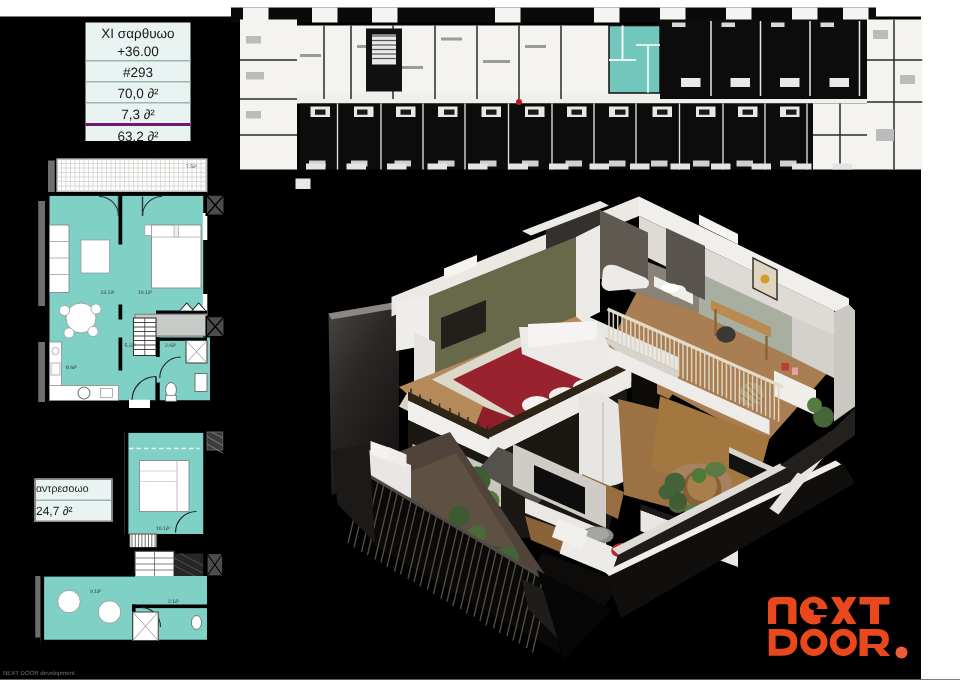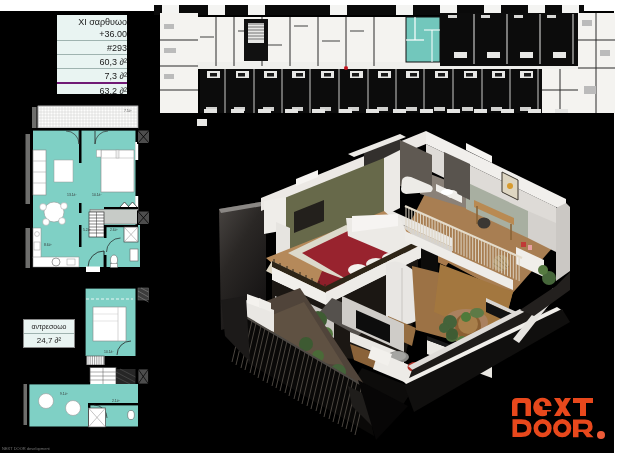--- a/index.html
+++ b/index.html
@@ -5,27 +5,27 @@
 html,body{margin:0;padding:0;}
 body{width:640px;height:453px;background:#ffffff;position:relative;overflow:hidden;
   font-family:"Liberation Sans", sans-serif;}
 .abs{position:absolute;}
 </style>
 </head>
 <body>
 
 <div class="abs" style="left:0;top:11px;width:614px;height:442px;background:#000;"></div>
 
-<div class="abs" style="left:57px;top:15px;width:70px;height:79px;background:#e9f4f2;color:#1a1a1a;font-size:9px;text-align:right;line-height:12px;">
+<div class="abs" style="left:57px;top:15px;width:70px;height:79px;background:#e9f4f2;color:#1a1a1a;font-size:9px;text-align:center;line-height:12px;">
 
   <div style="height:24px;border-bottom:1px solid #9fb3b0;padding-top:1px;">XI σαρθυωο<br>+36.00</div>
 
   <div style="height:12px;border-bottom:1px solid #9fb3b0;padding-top:1px;">#293</div>
 
-  <div style="height:12px;border-bottom:1px solid #9fb3b0;padding-top:1px;">60,3 ∂²</div>
+  <div style="height:12px;border-bottom:1px solid #9fb3b0;padding-top:1px;">70,0 ∂²</div>
 
   <div style="height:12px;border-bottom:2px solid #701a75;padding-top:1px;">7,3 ∂²</div>
 
   <div style="height:13px;padding-top:1px;">63,2 ∂²</div>
 </div>
 
 <svg class="abs" style="left:144px;top:0px;" width="471" height="116" viewBox="0 0 471 116">
 
 <rect x="10" y="5" width="430" height="10" fill="#0a0a0a"></rect>
 
@@ -319,21 +319,21 @@
 <rect x="104" y="127" width="14" height="15" fill="#fff" stroke="#444" stroke-width="0.7"></rect>
 <path d="M104,127 L118,142 M118,127 L104,142" stroke="#888" stroke-width="0.5"></path>
 
 <ellipse cx="94" cy="160" rx="3.6" ry="5" fill="#fff" stroke="#666" stroke-width="0.6"></ellipse>
 <rect x="90.5" y="163.5" width="7" height="4" fill="#fff" stroke="#666" stroke-width="0.5"></rect>
 
 <rect x="110" y="149" width="8" height="12" fill="#fff" stroke="#666" stroke-width="0.6"></rect>
 <rect x="66" y="166.5" width="14" height="5.5" fill="#fff"></rect>
 </svg>
 
-<div class="abs" style="left:23px;top:319px;width:50px;height:27px;background:#e9f4f2;border:1px solid #888;color:#1a1a1a;font-size:7px;text-align:center;">
+<div class="abs" style="left:23px;top:319px;width:50px;height:27px;background:#e9f4f2;border:1px solid #888;color:#1a1a1a;font-size:7px;text-align:left;">
   <div style="height:13px;border-bottom:1px solid #9fb3b0;line-height:14px;">αντρεσοωο</div>
   <div style="height:13px;line-height:13px;font-size:8px;">24,7 ∂²</div>
 </div>
 
 <svg class="abs" style="left:20px;top:283px;" width="134" height="154" viewBox="0 0 134 154">
 
 <rect x="63" y="5" width="55" height="68" fill="#7fd0c5"></rect>
 
 <rect x="63" y="3" width="55" height="2.6" fill="#000"></rect>
 

